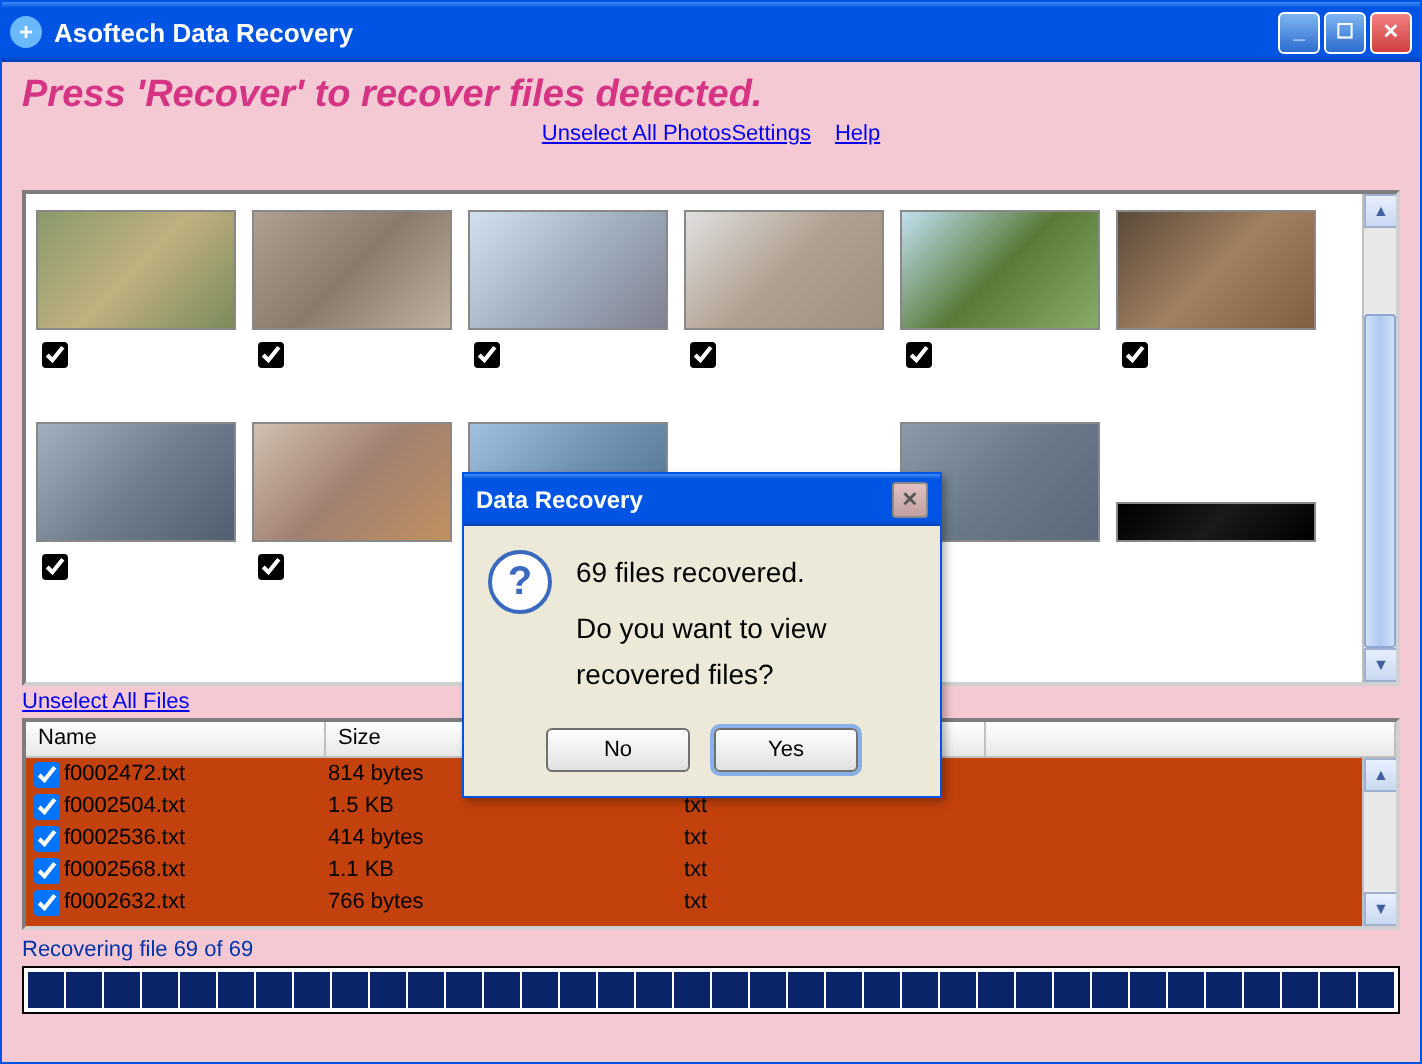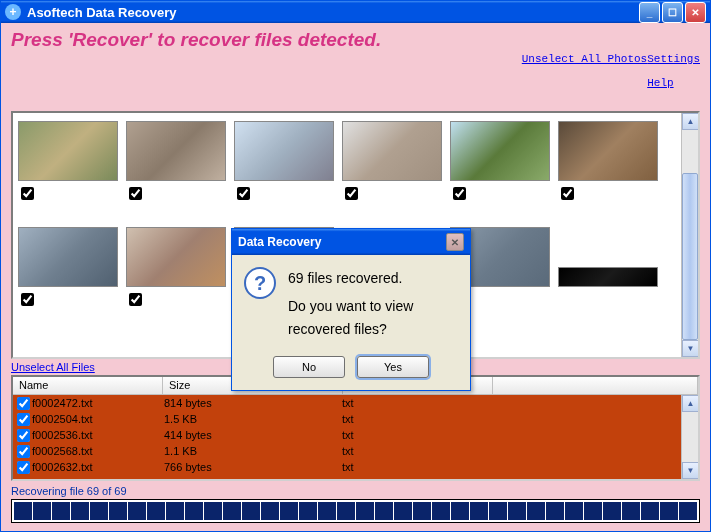--- a/index.html
+++ b/index.html
@@ -12,23 +12,23 @@
 .titlebar .title { flex: 1; }
 .winbtns { display: flex; gap: 2px; }
 .winbtn { width: 21px; height: 21px; border: 1px solid #fff; border-radius: 3px; display: flex; align-items: center; justify-content: center; font-size: 10px; font-weight: bold; color: #fff; cursor: pointer; }
 .winbtn.min, .winbtn.max { background: linear-gradient(to bottom, #7eb5f0, #2b6dd0); }
 .winbtn.close { background: linear-gradient(to bottom, #f08080, #d04040); }
 
 .content { flex: 1; padding: 6px 10px 8px 10px; display: flex; flex-direction: column; position: relative; }
 
 .instruction { color: #d63384; font-style: italic; font-size: 19px; font-weight: bold; margin-bottom: 2px; }
 
-.linkrow { display: flex; justify-content: flex-end; margin-bottom: 22px; font-family: Liberation Mono, monospace; }
+.linkrow { display: flex; justify-content: center; margin-bottom: 22px; }
 .linkrow a { color: #0000ee; text-decoration: underline; font-size: 11px; cursor: pointer; }
-.linkright { display: flex; gap: 12px; flex-direction: column; }
+.linkright { display: flex; gap: 12px; }
 
 .thumbpanel { background: #fff; border: 2px inset #d0d0d0; height: 248px; position: relative; overflow: hidden; }
 .thumbinner { padding: 8px 4px; display: flex; flex-wrap: wrap; gap: 6px 6px; width: calc(100% - 18px); }
 .thumbitem { width: 102px; height: 100px; display: flex; flex-direction: column; align-items: flex-start; }
 .thumbimg { width: 100px; height: 60px; border: 1px solid #888; background: #555; align-self: center; }
 .t1 { background: linear-gradient(135deg, #8a9a6a, #c0b080, #7a8a5a); }
 .t2 { background: linear-gradient(135deg, #b0a090, #8a7a6a, #c0b0a0); }
 .t3 { background: linear-gradient(135deg, #d0e0f0, #a0b0c0, #808090); }
 .t4 { background: linear-gradient(135deg, #e0e0e0, #b0a090, #a09080); }
 .t5 { background: linear-gradient(135deg, #c0e0f0, #5a7a3a, #8aaa6a); }

